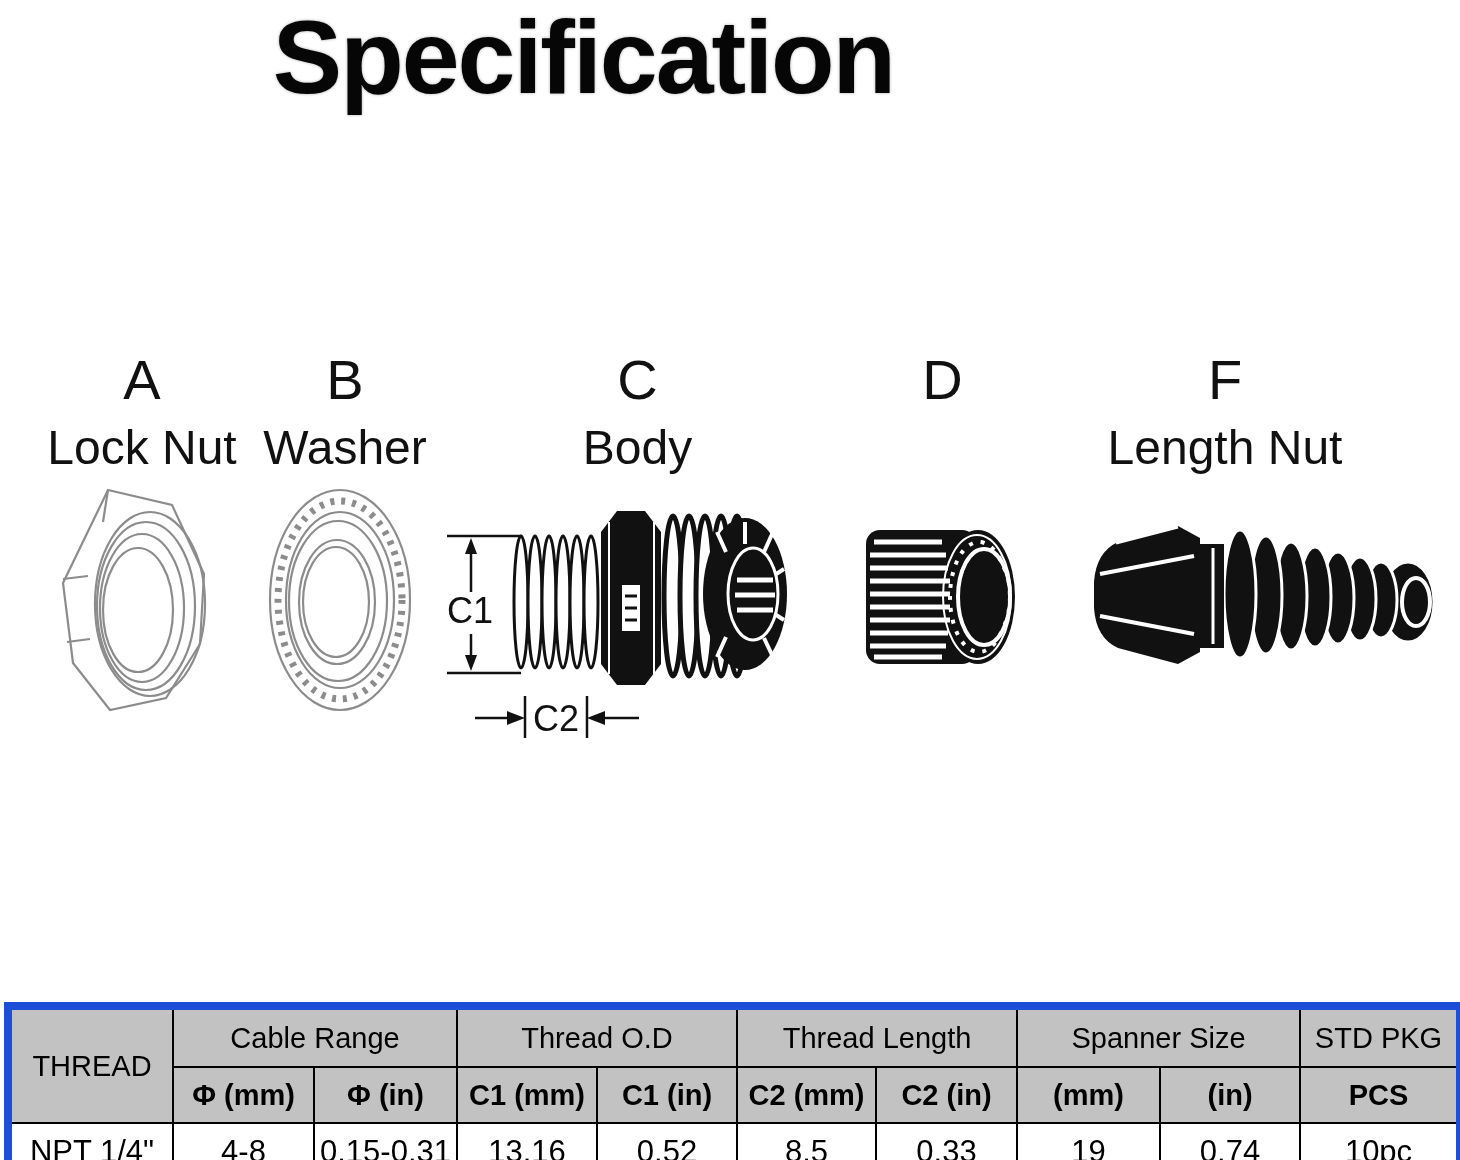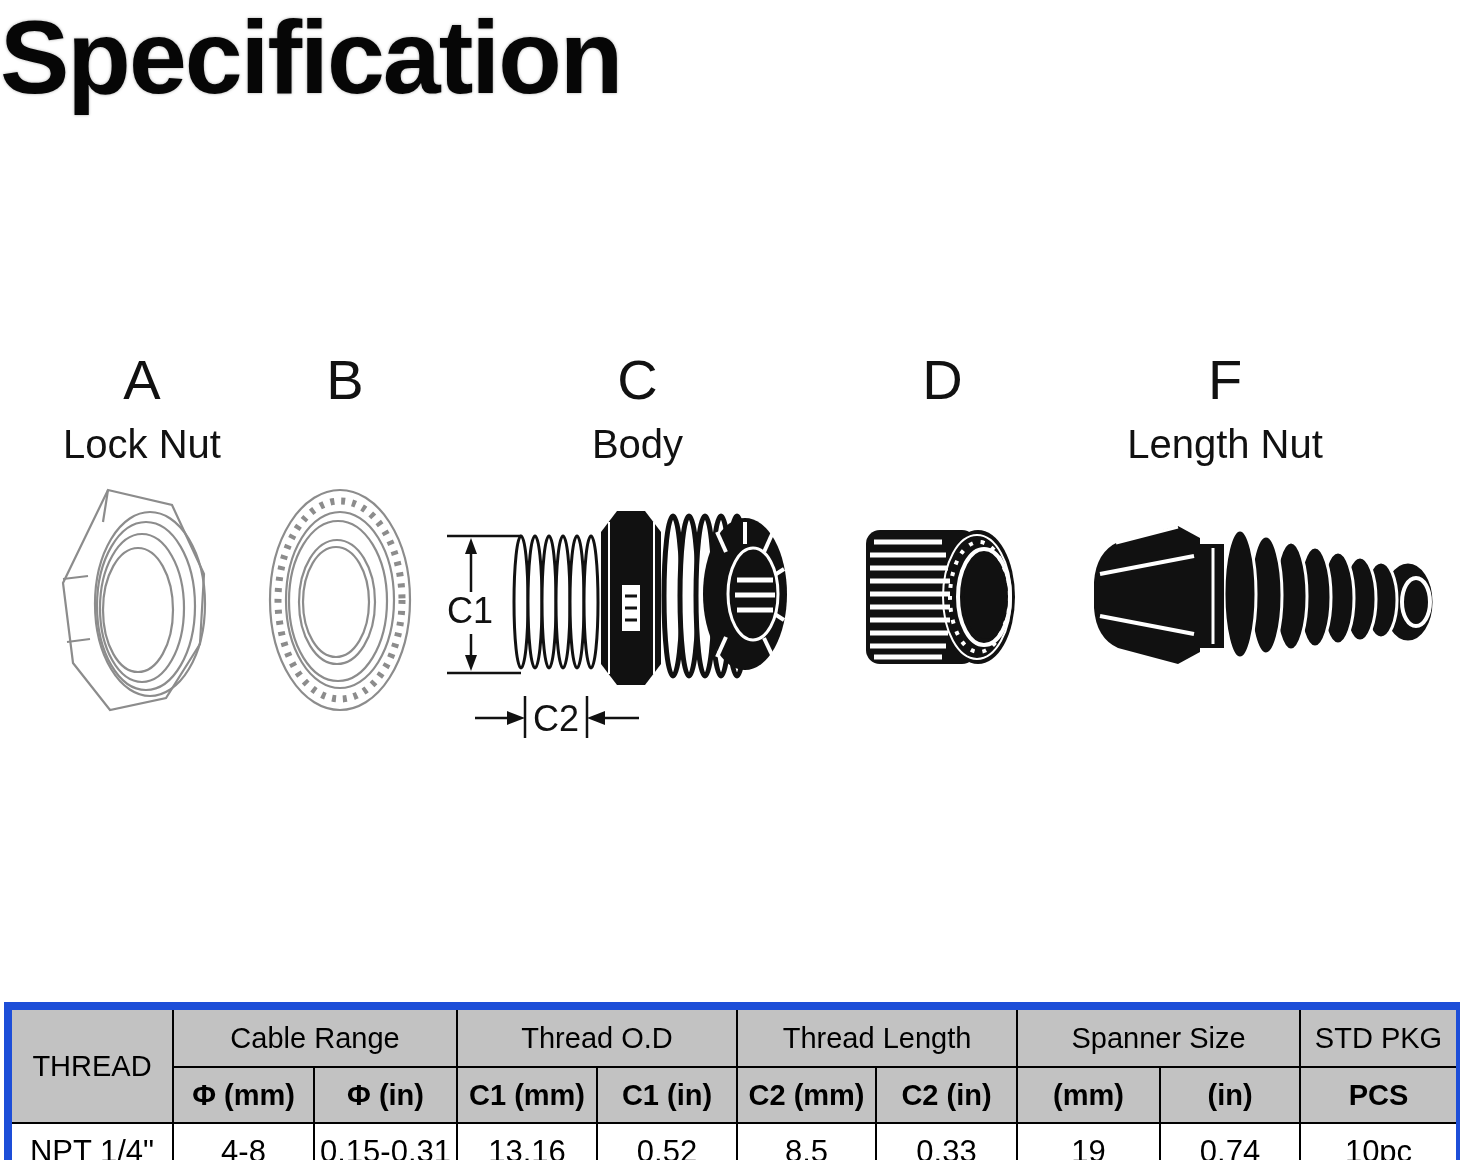--- a/index.html
+++ b/index.html
@@ -1,27 +1,27 @@
 <!DOCTYPE html>
 <html><head>
 <meta charset="utf-8">
 <style>
   html,body{margin:0;padding:0;background:#fff;}
   .page{
     position:relative;width:1460px;height:1160px;background:#ffffff;
     font-family:"Liberation Sans",sans-serif;color:#000;overflow:hidden;
   }
   .title{
-    position:absolute;top:0;left:0;width:1167px;
+    position:absolute;top:0;left:0;width:1167px;text-align:center;
     font-size:104px;font-weight:bold;letter-spacing:-2px;color:#060606;
     text-shadow:0 0 3px rgba(0,0,0,0.35);margin:0;line-height:1.1;
   }
   .part-label{position:absolute;text-align:center;}
   .part-letter{font-size:56px;line-height:1;color:#111;}
-  .part-name{font-size:40px;line-height:1;margin-top:16px;color:#111;}
+  .part-name{font-size:48px;line-height:1;margin-top:16px;color:#111;}
   .drawing{position:absolute;}
   svg text{font-family:"Liberation Sans",sans-serif;fill:#111;}
 
   .spec-table{
     position:absolute;left:4px;top:1002px;width:1452px;
     border-collapse:collapse;table-layout:fixed;
     border:8px solid #1d4ed8;
   }
   .spec-table th,.spec-table td{
     border:2px solid #000;text-align:center;vertical-align:middle;
@@ -38,20 +38,21 @@
 <div class="page">
 
   <h1 class="title">Specification</h1>
 
   <div class="part-label" style="left:32px;top:352px;width:220px;">
     <div class="part-letter">A</div>
     <div class="part-name">Lock Nut</div>
   </div>
   <div class="part-label" style="left:235px;top:352px;width:220px;">
     <div class="part-letter">B</div>
+    <div class="part-name">Washer</div>
   </div>
   <div class="part-label" style="left:525px;top:352px;width:225px;">
     <div class="part-letter">C</div>
     <div class="part-name">Body</div>
   </div>
   <div class="part-label" style="left:830px;top:352px;width:225px;">
     <div class="part-letter">D</div>
   </div>
   <div class="part-label" style="left:1080px;top:352px;width:290px;">
     <div class="part-letter">F</div>

